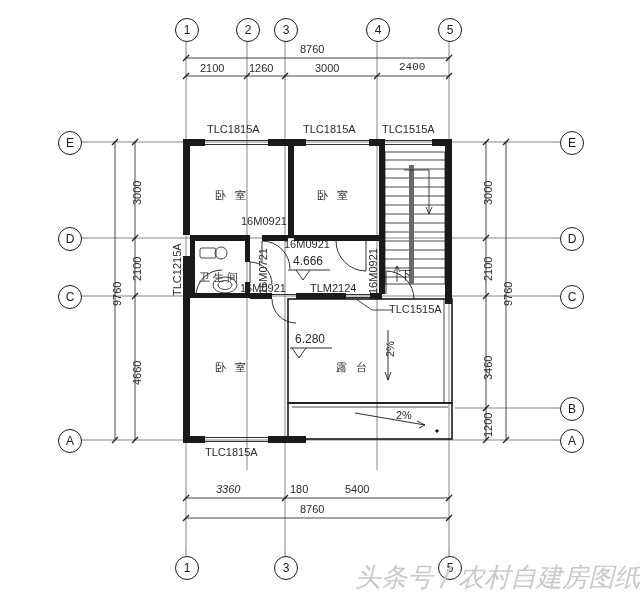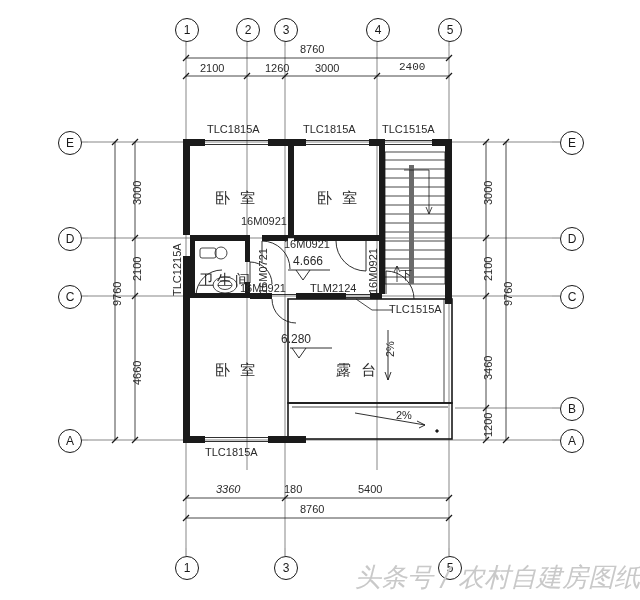--- a/index.html
+++ b/index.html
@@ -2,21 +2,21 @@
 <html><head>
 <meta charset="utf-8">
 <style>
   html,body{margin:0;padding:0;background:#ffffff;}
   body{width:640px;height:600px;position:relative;overflow:hidden;
        font-family:"Liberation Sans","DejaVu Sans",sans-serif;color:#1a1a1a;}
   #plan{position:absolute;left:0;top:0;width:640px;height:600px;}
   .lbl{position:absolute;white-space:nowrap;line-height:1;color:#2a2a2a;}
   .dim{font-size:11px;}
   .tag{font-size:11px;}
-  .room{font-size:15px;letter-spacing:3px;}
+  .room{font-size:11px;letter-spacing:3px;}
   .elev{font-size:12px;}
   .vert{transform:rotate(-90deg);transform-origin:0 0;}
   .bub{position:absolute;width:22px;height:22px;border:1.1px solid #1a1a1a;
        border-radius:50%;background:#fff;font-size:12px;line-height:22px;
        text-align:center;color:#1a1a1a;}
   .wm{position:absolute;font-size:26px;color:#c9c9c9;white-space:nowrap;
       font-family:"DejaVu Sans",sans-serif;}
 </style>
 </head>
 <body>
@@ -268,48 +268,48 @@
 <div class="bub" style="left:58px;top:429px;">A</div>
 
 <div class="bub" style="left:560px;top:131px;">E</div>
 <div class="bub" style="left:560px;top:227px;">D</div>
 <div class="bub" style="left:560px;top:285px;">C</div>
 <div class="bub" style="left:560px;top:397px;">B</div>
 <div class="bub" style="left:560px;top:429px;">A</div>
 
 <div class="lbl dim" style="left:300px;top:44px;">8760</div>
 <div class="lbl dim" style="left:200px;top:63px;">2100</div>
-<div class="lbl dim" style="left:249px;top:63px;padding-left:16px;">1260</div>
+<div class="lbl dim" style="left:249px;top:63px;">1260</div>
 <div class="lbl dim" style="left:315px;top:63px;">3000</div>
 <div class="lbl dim" style="left:399px;top:62px;font-family:Liberation Mono, monospace;">2400</div>
 
 <div class="lbl dim" style="left:216px;top:484px;font-style:italic;">3360</div>
-<div class="lbl dim" style="left:284px;top:484px;text-align:center;">180</div>
-<div class="lbl dim" style="left:358px;top:484px;">5400</div>
+<div class="lbl dim" style="left:290px;top:484px;text-align:center;">180</div>
+<div class="lbl dim" style="left:345px;top:484px;">5400</div>
 <div class="lbl dim" style="left:300px;top:504px;">8760</div>
 
 <div class="lbl dim vert" style="left:112px;top:306px;">9760</div>
 <div class="lbl dim vert" style="left:132px;top:205px;">3000</div>
 <div class="lbl dim vert" style="left:132px;top:281px;">2100</div>
 <div class="lbl dim vert" style="left:132px;top:385px;">4660</div>
 
 <div class="lbl dim vert" style="left:483px;top:205px;">3000</div>
 <div class="lbl dim vert" style="left:483px;top:281px;">2100</div>
 <div class="lbl dim vert" style="left:483px;top:380px;">3460</div>
 <div class="lbl dim vert" style="left:483px;top:437px;">1200</div>
 <div class="lbl dim vert" style="left:503px;top:306px;">9760</div>
 
 <div class="lbl room" style="left:215px;top:190px;">卧 室</div>
 <div class="lbl room" style="left:317px;top:190px;">卧 室</div>
 <div class="lbl room" style="left:215px;top:362px;">卧 室</div>
 <div class="lbl room" style="left:199px;top:272px;">卫生间</div>
 <div class="lbl room" style="left:336px;top:362px;">露 台</div>
 
 <div class="lbl elev" style="left:293px;top:255px;">4.666</div>
-<div class="lbl elev" style="left:281px;top:333px;">6.280</div>
+<div class="lbl elev" style="left:295px;top:333px;">6.280</div>
 
 <div class="lbl dim vert" style="left:385px;top:357px;">2%</div>
 <div class="lbl dim" style="left:396px;top:410px;">2%</div>
 
 <div class="lbl tag" style="left:207px;top:124px;">TLC1815A</div>
 <div class="lbl tag" style="left:303px;top:124px;">TLC1815A</div>
 <div class="lbl tag" style="left:382px;top:124px;">TLC1515A</div>
 <div class="lbl tag vert" style="left:172px;top:296px;">TLC1215A</div>
 <div class="lbl tag" style="left:389px;top:304px;">TLC1515A</div>
 <div class="lbl tag" style="left:205px;top:447px;">TLC1815A</div>

